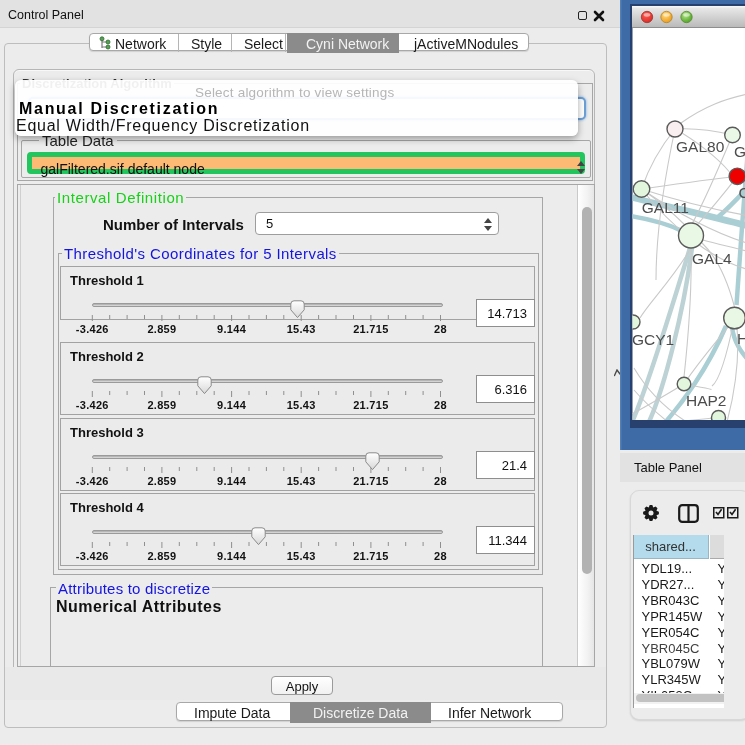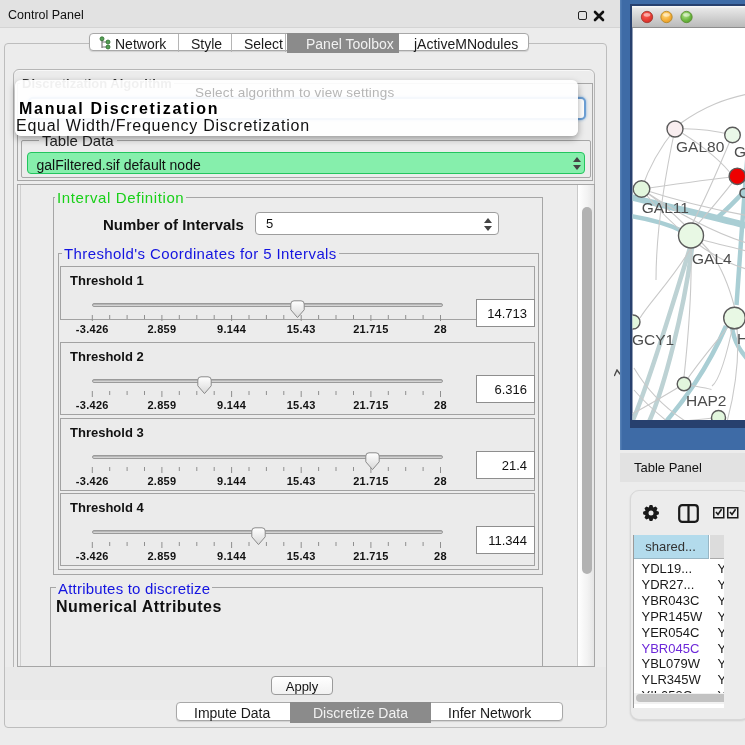--- a/index.html
+++ b/index.html
@@ -30,32 +30,32 @@
     <svg class="abs" style="left:8px;top:2px;" width="15" height="15" viewBox="0 0 15 15">
       <path d="M4 3 L4 12 M4 6 L9 6 M4 11 L9 11" stroke="#7a7a7a" stroke-width="1.2" fill="none"></path>
       <circle cx="4" cy="2.8" r="2" fill="#55a055" stroke="#2c6b2c" stroke-width="0.8"></circle>
       <circle cx="10" cy="6" r="2" fill="#55a055" stroke="#2c6b2c" stroke-width="0.8"></circle>
       <circle cx="10" cy="11" r="2" fill="#55a055" stroke="#2c6b2c" stroke-width="0.8"></circle>
     </svg>
     <div class="abs" style="left:25px;top:2px;font-size:14px;color:#1a1a1a;">Network</div>
     <div class="abs" style="left:101px;top:2px;font-size:14px;color:#1a1a1a;">Style</div>
     <div class="abs" style="left:154px;top:2px;font-size:14px;color:#1a1a1a;">Select</div>
     <div class="abs" style="left:197px;top:-1px;width:112px;height:20px;background:#8b8b8b;"></div>
-    <div class="abs" style="left:216px;top:1.5px;font-size:14px;color:#f2f2f2;">Panel Toolbox</div>
+    <div class="abs" style="left:216px;top:1.5px;font-size:14px;color:#f2f2f2;">Cyni Network</div>
     <div class="abs" style="left:324px;top:2px;font-size:14px;color:#1a1a1a;">jActiveMNodules</div>
   </div>
 
   <div class="abs" style="left:17px;top:83px;width:576px;height:98px;border:1px solid #a6a6a6;background:#ececec;"></div>
   <div class="abs" style="left:20px;top:76px;font-size:13px;font-weight:bold;color:#333;background:#ececec;padding:0 2px;">Discretization Algorithm</div>
 
   <div class="abs" style="left:28px;top:97px;width:558px;height:23px;background:#fff;border:2px solid #6c9fd4;border-radius:5px;box-shadow:0 0 3px #7aabdd;"></div>
 
   <div class="abs" style="left:21px;top:140px;width:570px;height:38px;border:1px solid #a6a6a6;border-radius:2px;"></div>
   <div class="abs" style="left:39px;top:132px;font-size:15px;color:#222;background:#ececec;padding:0 3px;">Table Data</div>
-  <div class="abs" style="left:26.5px;top:152px;width:558px;height:22px;background:#86efac;border:1px solid #22c55e;border-radius:4px;">
+  <div class="abs" style="left:26.5px;top:152px;width:558px;height:22px;background:#fdba74;border:5px solid #22c55e;border-radius:4px;">
     <div class="abs" style="left:9px;top:3.5px;font-size:14px;color:#111;">galFiltered.sif default node</div>
     <svg class="abs" style="left:543px;top:3px;" width="12" height="15" viewBox="0 0 12 15">
         <path d="M6 1 L10 6 L2 6 Z" fill="#444"></path>
         <path d="M6 14 L10 9 L2 9 Z" fill="#444"></path>
       </svg>
   </div>
 
   <div class="abs" style="left:17px;top:184px;width:578px;height:483px;border:1px solid #a6a6a6;background:#ececec;"></div>
   <div class="abs" style="left:20px;top:185px;width:1px;height:481px;background:#cfcfcf;"></div>
 
@@ -424,21 +424,21 @@
     <div class="abs" style="left:8px;top:26px;font-size:13px;color:#1a1a1a;">YDL19...</div>
 <div class="abs" style="left:84px;top:26px;font-size:13px;color:#1a1a1a;">YDL1</div>
 <div class="abs" style="left:8px;top:42px;font-size:13px;color:#1a1a1a;">YDR27...</div>
 <div class="abs" style="left:84px;top:42px;font-size:13px;color:#1a1a1a;">YDR2</div>
 <div class="abs" style="left:8px;top:58px;font-size:13px;color:#1a1a1a;">YBR043C</div>
 <div class="abs" style="left:84px;top:58px;font-size:13px;color:#1a1a1a;">YBR0</div>
 <div class="abs" style="left:8px;top:74px;font-size:13px;color:#1a1a1a;">YPR145W</div>
 <div class="abs" style="left:84px;top:74px;font-size:13px;color:#1a1a1a;">YPR1</div>
 <div class="abs" style="left:8px;top:90px;font-size:13px;color:#1a1a1a;">YER054C</div>
 <div class="abs" style="left:84px;top:90px;font-size:13px;color:#1a1a1a;">YER0</div>
-<div class="abs" style="left:8px;top:106px;font-size:13px;color:#6d28d9;">YBR045C</div>
+<div class="abs" style="left:8px;top:106px;font-size:13px;color:#404040;">YBR045C</div>
 <div class="abs" style="left:84px;top:106px;font-size:13px;color:#1a1a1a;">YBR0</div>
 <div class="abs" style="left:8px;top:121px;font-size:13px;color:#1a1a1a;">YBL079W</div>
 <div class="abs" style="left:84px;top:121px;font-size:13px;color:#1a1a1a;">YBL0</div>
 <div class="abs" style="left:8px;top:137px;font-size:13px;color:#1a1a1a;">YLR345W</div>
 <div class="abs" style="left:84px;top:137px;font-size:13px;color:#1a1a1a;">YLR3</div>
 <div class="abs" style="left:8px;top:153px;font-size:13px;color:#1a1a1a;">YIL053C</div>
 <div class="abs" style="left:84px;top:153px;font-size:13px;color:#1a1a1a;">YIL0</div>
     <div class="abs" style="left:0px;top:158px;width:113px;height:11px;background:#f2f2f2;"></div>
     <div class="abs" style="left:2px;top:159.5px;width:111px;height:8px;background:#c2c2c2;border-radius:4px;"></div>
   </div>

